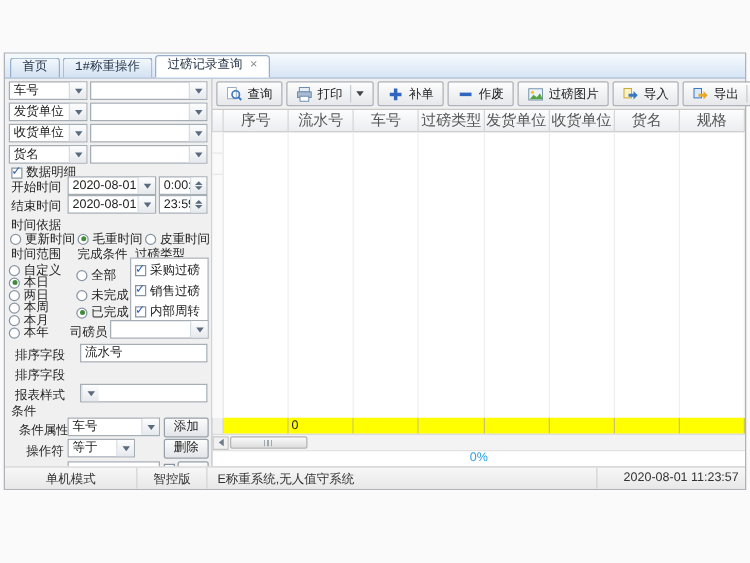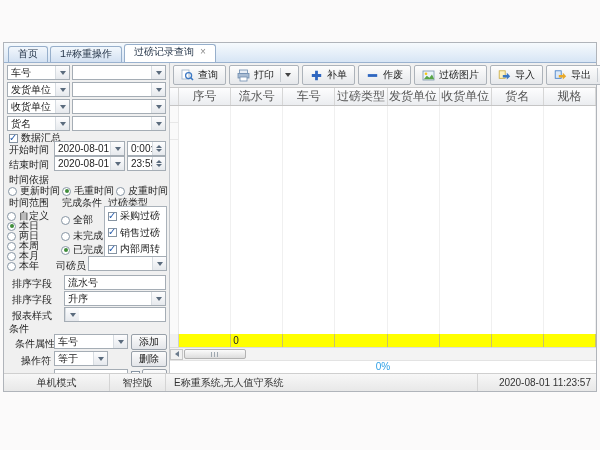--- a/index.html
+++ b/index.html
@@ -114,21 +114,21 @@
           <span class="cbt">货名</span>
           <span class="cba arr-down"></span>
         </div>
       <div class="cb" style="left:68px;top:53px;width:94px">
           <span class="cbt"></span>
           <span class="cba arr-down"></span>
         </div>
 
       <div class="chk on" style="position:absolute;left:5px;top:68px">
           <span class="box"></span>
-          <span>数据汇总</span>
+          <span>数据明细</span>
         </div>
 
       <span class="lb" style="left:5px;top:80px">开始时间</span>
       <div class="cb" style="left:50px;top:78px;width:71px">
           <span class="cbt">2020-08-01</span>
           <span class="cba arr-down"></span>
         </div>
       <div class="cb" style="left:123px;top:78px;width:39px">
           <span class="cbt">0:00:00</span>
           <span class="spn">
@@ -228,24 +228,20 @@
       <span class="lb" style="left:52px;top:196px">司磅员</span>
       <div class="cb" style="left:84px;top:193px;width:79px">
           <span class="cbt"></span>
           <span class="cba arr-down"></span>
         </div>
 
       <span class="lb" style="left:8px;top:214px">排序字段</span>
       <div class="txtin" style="left:60px;top:212px;width:102px">流水号</div>
 
       <span class="lb" style="left:8px;top:230px">排序字段</span>
-      <div class="cb" style="left:60px;top:228px;width:102px">
-          <span class="cbt">升序</span>
-          <span class="cba arr-down"></span>
-        </div>
 
       <span class="lb" style="left:8px;top:246px">报表样式</span>
       <div class="cb" style="left:60px;top:244px;width:102px">
           <span class="cba arr-down"></span>
         </div>
 
       <span class="lb" style="left:5px;top:259px">条件</span>
 
       <span class="lb" style="left:11px;top:274px">条件属性</span>
       <div class="cb" style="left:50px;top:271px;width:74px">

